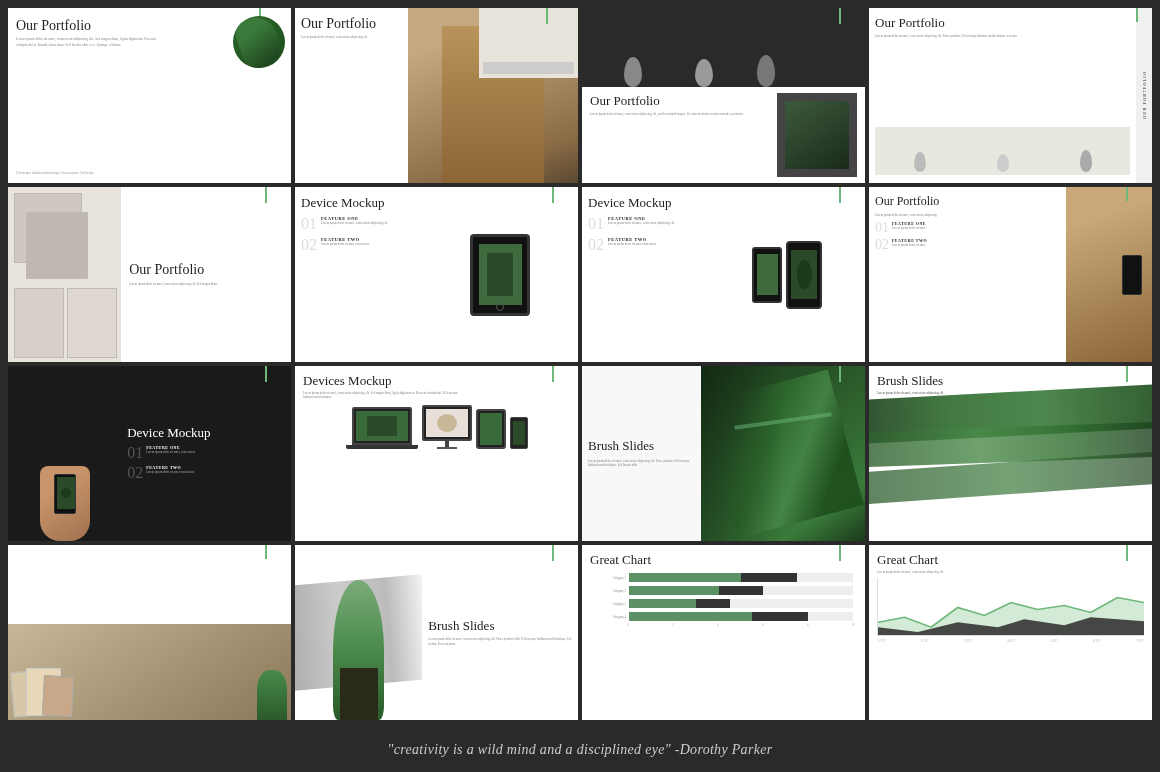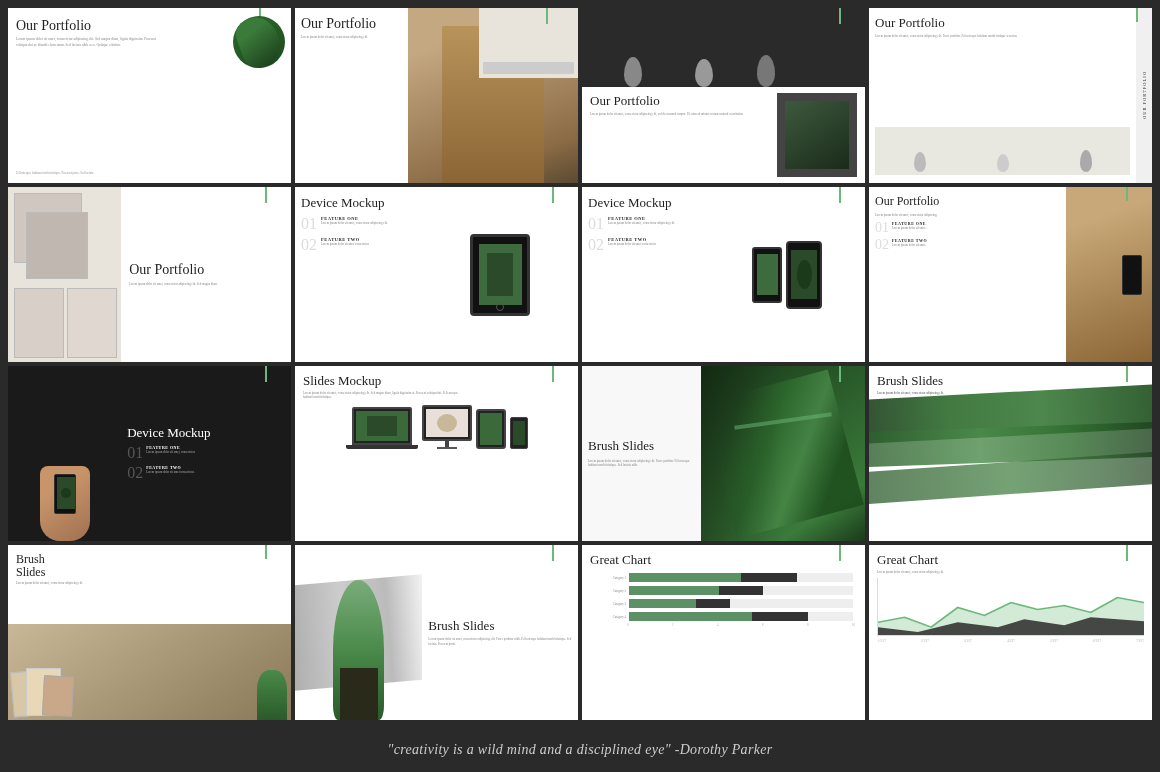--- a/index.html
+++ b/index.html
@@ -285,21 +285,21 @@
               <div style="font-size:3px; color:#aaa; line-height:1.4;">Lorem ipsum dolor sit amet consectetur.</div>
             </div>
           </div>
         </div>
         <div style="position:absolute; top:0; right:24px; width:2px; height:16px; background:#6db87a;"></div>
       </div>
     </div>
 
     <div class="slide">
       <div class="slide-inner" style="background:#fff; padding:8px;">
-        <div style="font-family:'Brush Script MT',cursive; font-size:13px; color:#222; margin-bottom:3px; line-height:1.1;">Slides Mockup</div>
+        <div style="font-family:'Brush Script MT',cursive; font-size:13px; color:#222; margin-bottom:3px; line-height:1.1;">Devices Mockup</div>
         <div style="font-size:3px; color:#888; line-height:1.4; margin-bottom:5px; width:60%;">Lorem ipsum dolor sit amet, consectetur adipiscing elit. Sed magna diam, ligula dignissim at. Praesent volutpat dui. Pellentesque habitant morbi tristique.</div>
 
         <div style="display:flex; align-items:flex-end; gap:4px; justify-content:center; margin-top:4px;">
 
           <div style="display:flex; flex-direction:column; align-items:center;">
             <div style="width:60px; height:38px; background:#222; border-radius:2px 2px 0 0; border:2px solid #444; display:flex; align-items:center; justify-content:center;">
               <div style="width:52px; height:30px; background:#3a6a3a; display:flex; align-items:center; justify-content:center;">
                 <div style="width:30px; height:20px; background:#2a4a2a;"></div>
               </div>
             </div>
@@ -361,24 +361,20 @@
           <div style="font-family:'Brush Script MT',cursive; font-size:13px; color:#222; margin-bottom:3px; line-height:1.1;">Brush Slides</div>
           <div style="font-size:3px; color:#555; line-height:1.4; width:50%;">Lorem ipsum dolor sit amet, consectetur adipiscing elit.</div>
         </div>
         <div style="position:absolute; top:0; right:24px; width:2px; height:16px; background:#6db87a; z-index:3;"></div>
       </div>
     </div>
 
     <div class="slide">
       <div class="slide-inner" style="background:#fff; padding:8px; position:relative;">
 
-        <div style="margin-bottom:4px;">
-          <div style="font-family:'Brush Script MT',cursive; font-size:12px; color:#222; line-height:1.1;">Brush<br>Slides</div>
-          <div style="font-size:3px; color:#888; line-height:1.4; margin-top:2px;">Lorem ipsum dolor sit amet, consectetur adipiscing elit.</div>
-        </div>
 
         <div style="position:absolute; bottom:0; left:0; right:0; height:55%; background:linear-gradient(145deg,#c8b898 0%, #a89878 50%, #8a7858 100%); overflow:hidden;">
 
           <div style="position:absolute; bottom:4px; left:4px; width:35px; height:45px; background:#d8c8a8; transform:rotate(-5deg); border:1px solid #bbb;"></div>
           <div style="position:absolute; bottom:4px; left:18px; width:35px; height:48px; background:#e8d8b8; border:1px solid #ccc;"></div>
           <div style="position:absolute; bottom:4px; left:35px; width:30px; height:40px; background:#c8a888; transform:rotate(3deg); border:1px solid #aaa;"></div>
 
           <div style="position:absolute; bottom:0; right:4px; width:30px; height:50px; background:linear-gradient(180deg, #4a8a4a 0%, #2a5a2a 100%); border-radius:40% 40% 0 0;"></div>
         </div>
         <div style="position:absolute; top:0; right:24px; width:2px; height:14px; background:#6db87a;"></div>

